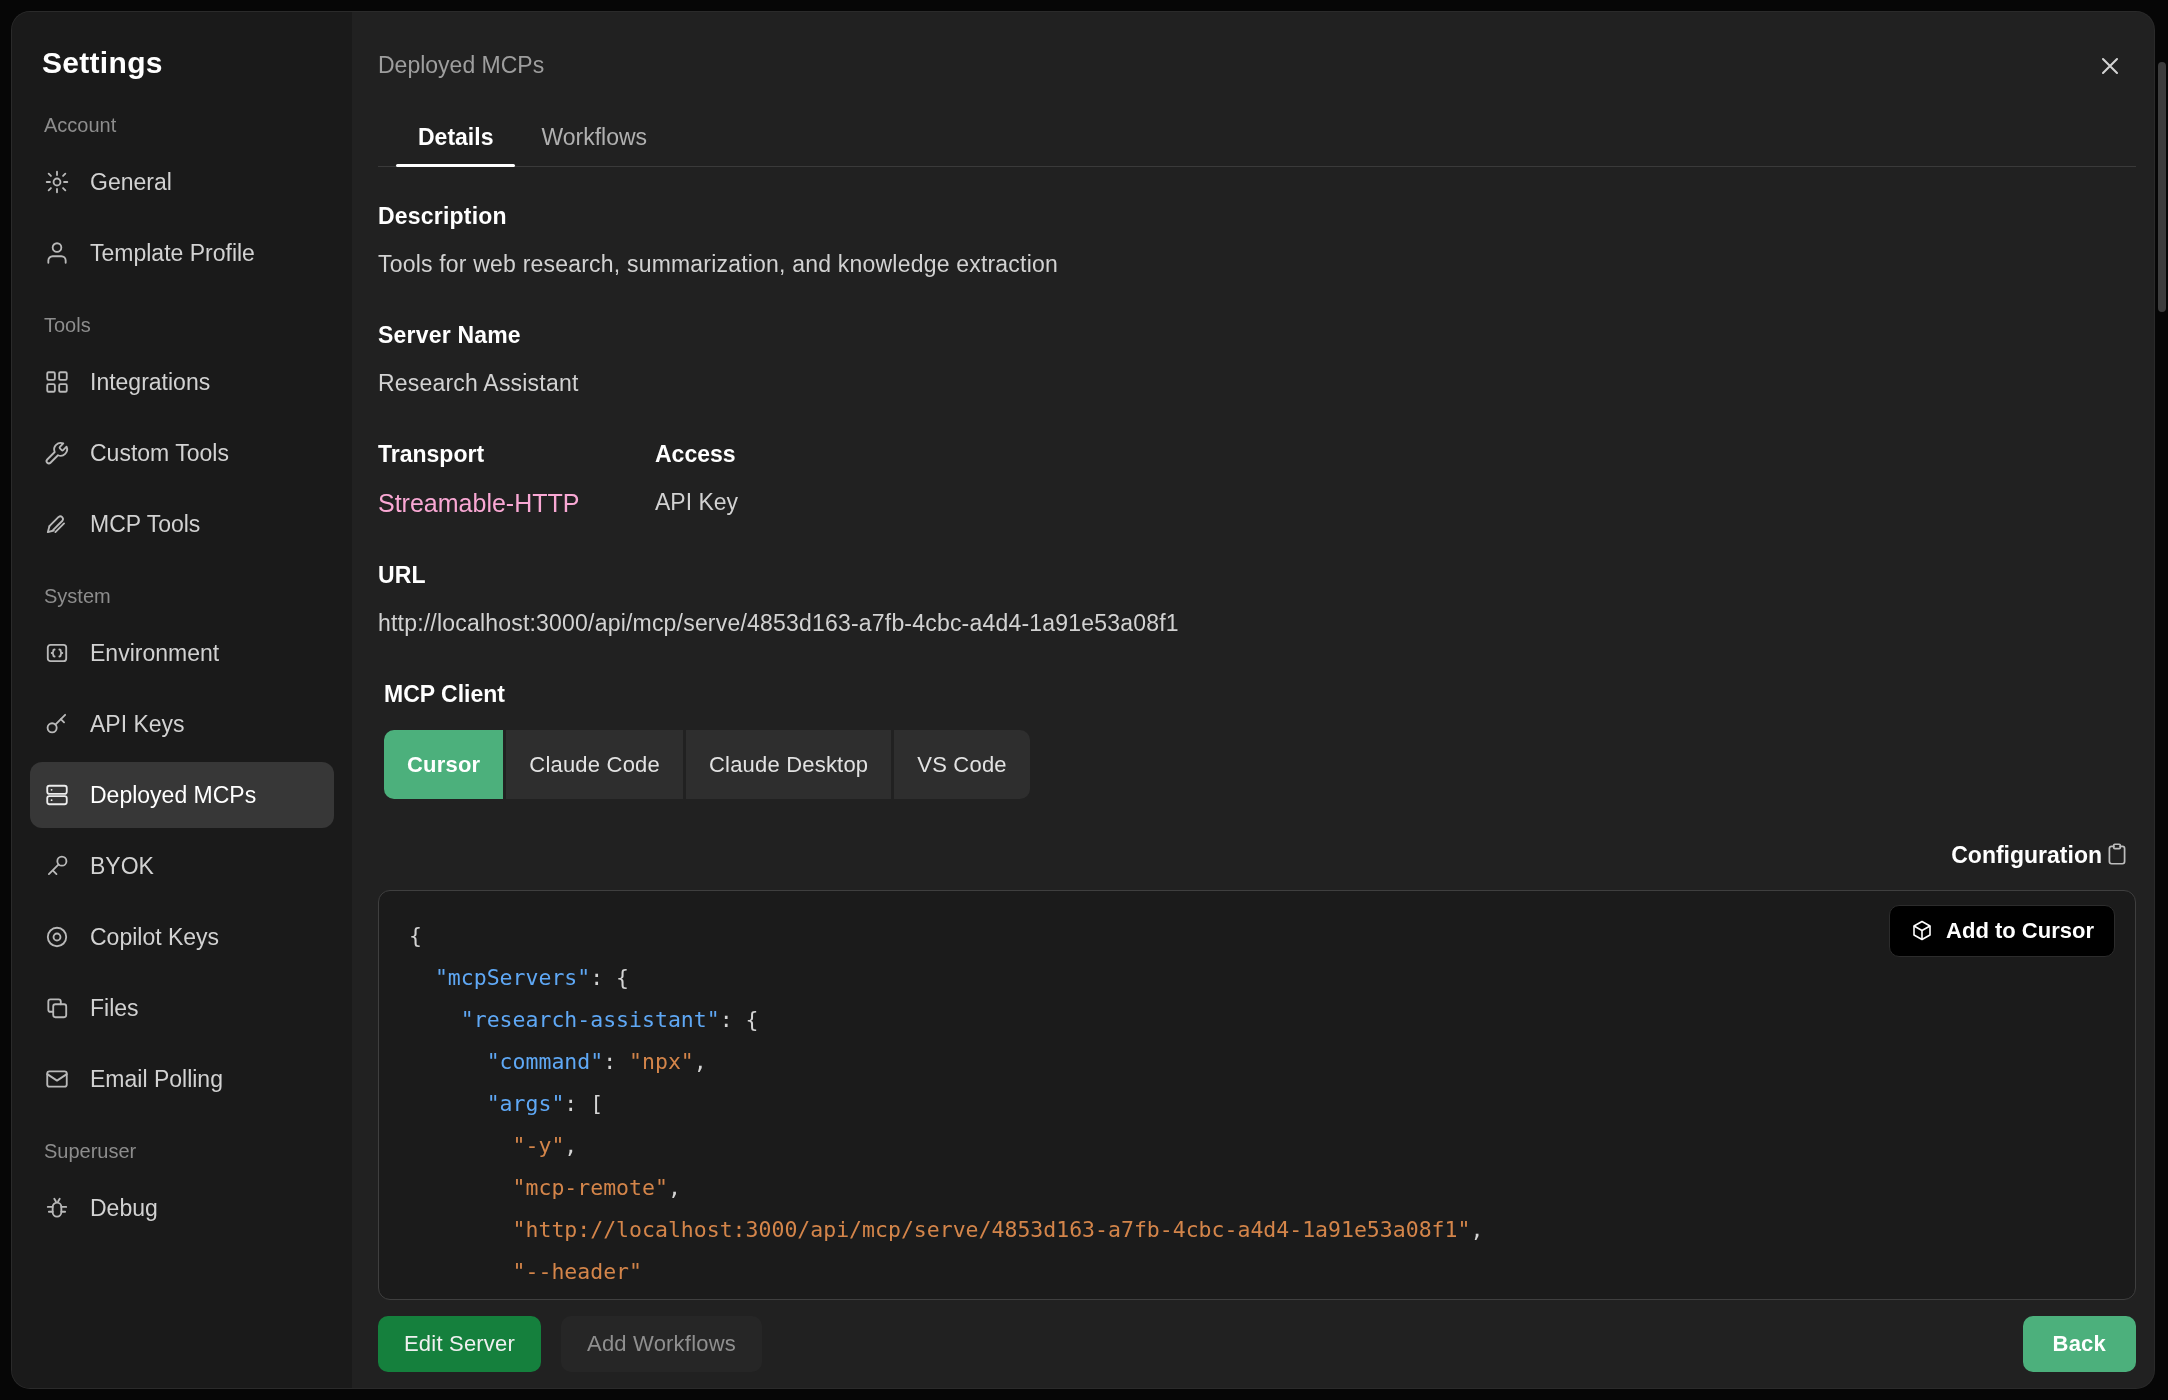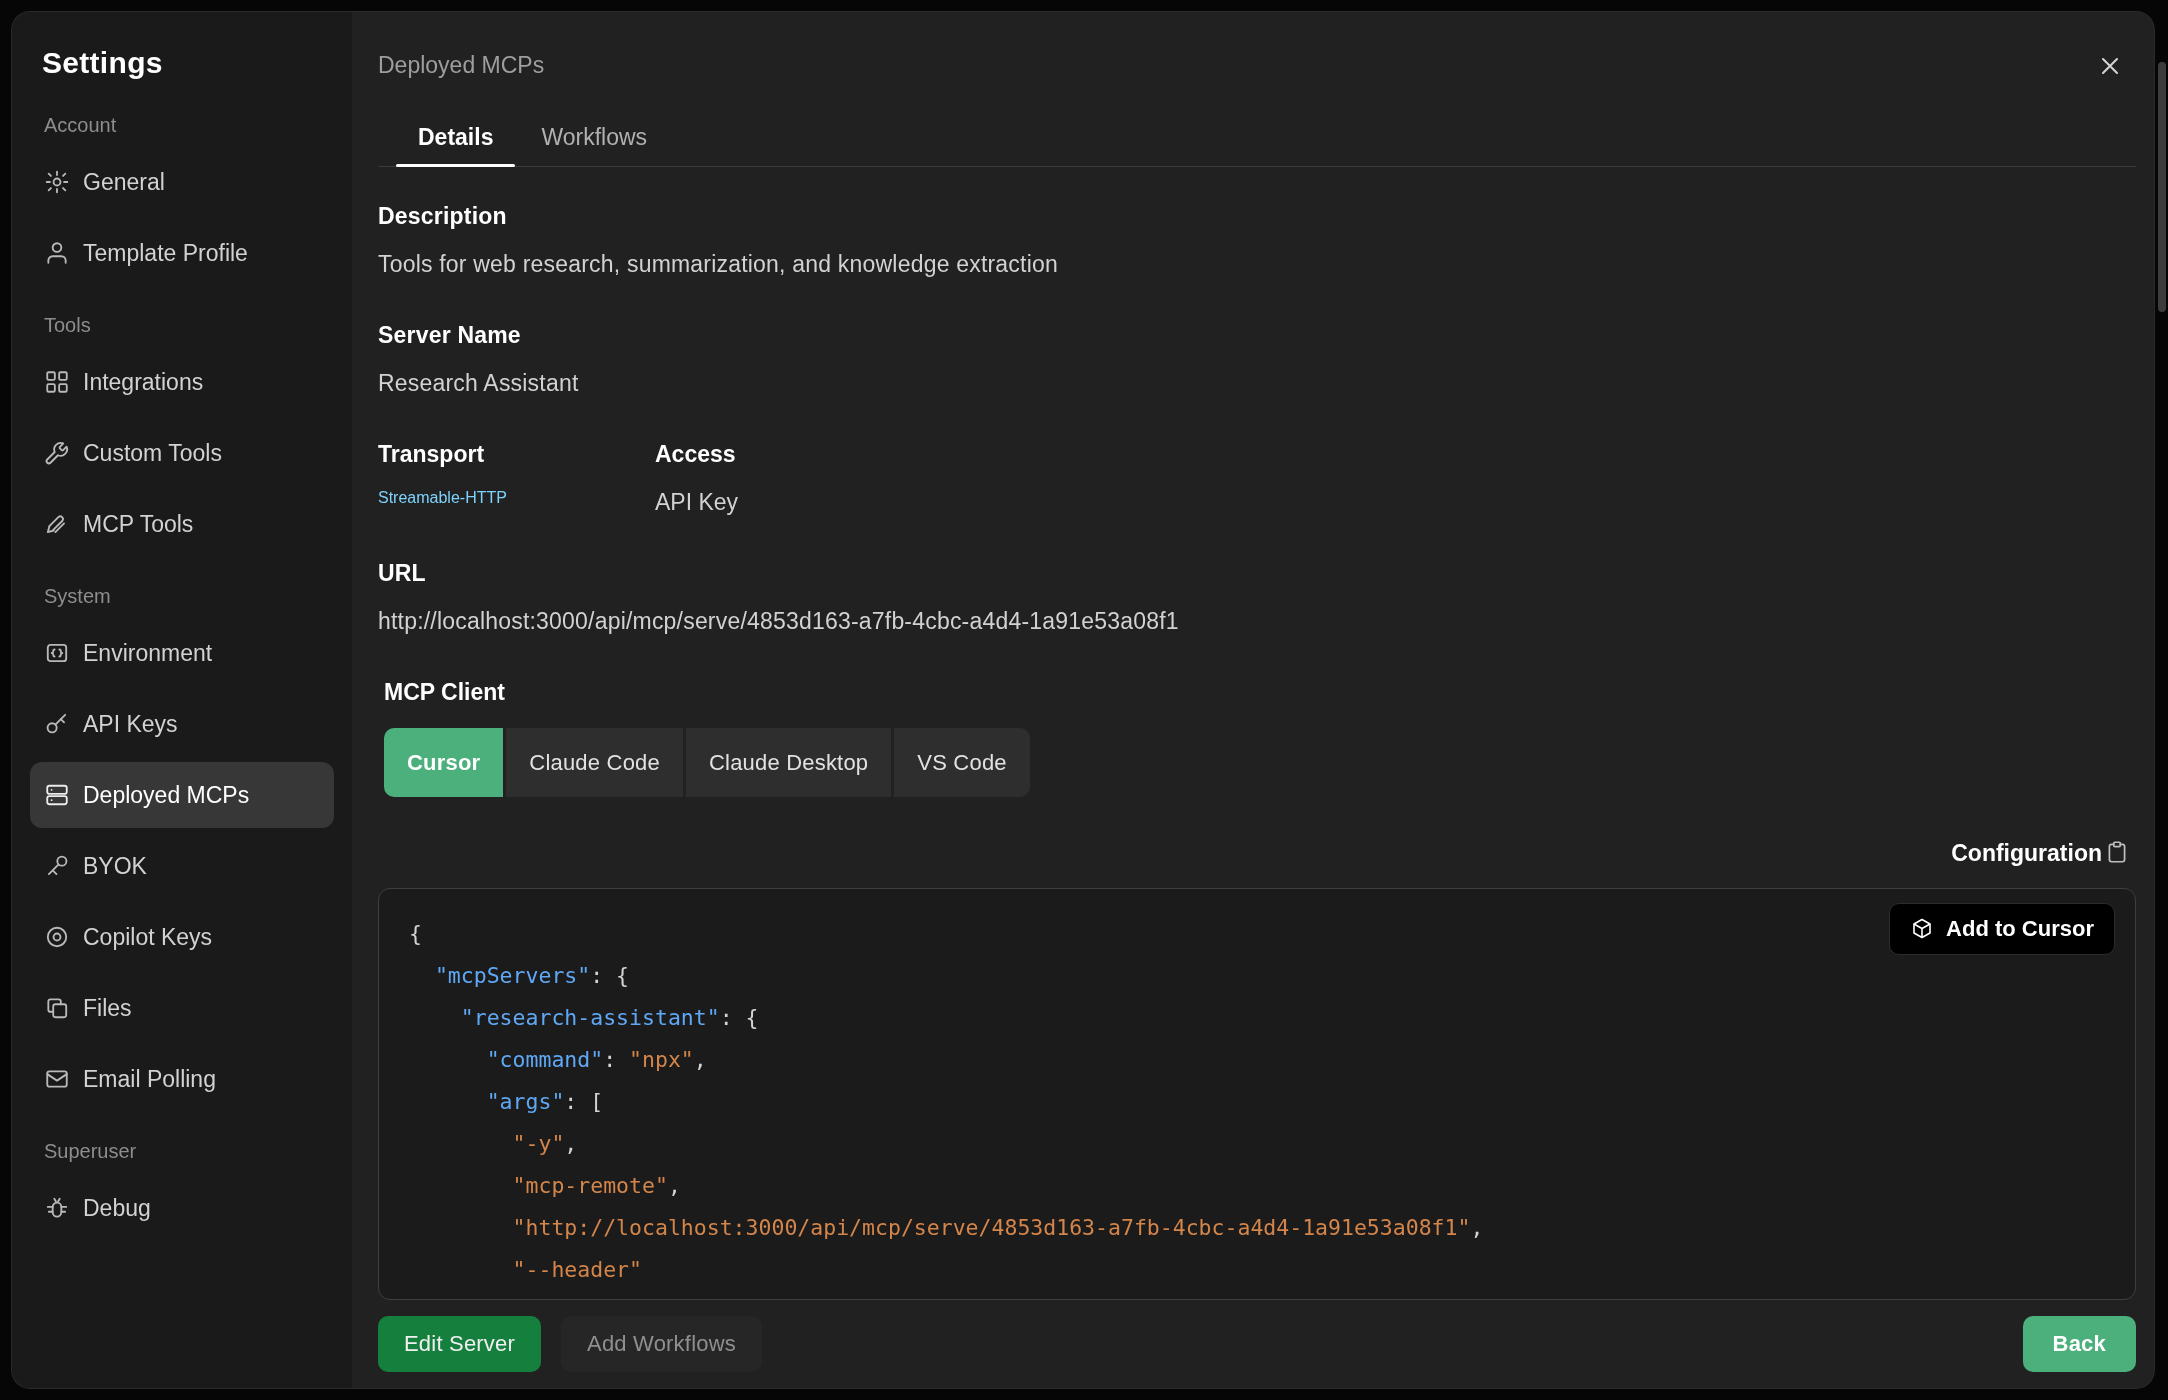--- a/index.html
+++ b/index.html
@@ -8,21 +8,21 @@
 
   .modal { position:absolute; top:12px; left:12px; width:2142px; height:1376px;
            border-radius:18px; overflow:hidden; display:flex; background:#212121;
            box-shadow:0 0 0 1px #2a2a2a; }
 
   
   .sidebar { width:340px; flex:none; background:#1a1a1a; padding:30px 18px; overflow:hidden; }
   .sb-title { font-size:30px; font-weight:700; color:#fff; margin:4px 0 34px 12px; letter-spacing:.3px; }
   .sb-heading { font-size:20px; color:#8d8d8d; margin:28px 0 12px 14px; }
   .sb-section:first-child .sb-heading { margin-top:0; }
-  .sb-item { display:flex; align-items:center; gap:13px; height:66px; padding:0 14px;
+  .sb-item { display:flex; align-items:center; gap:20px; height:66px; padding:0 14px;
              border-radius:12px; color:#d2d2d2; font-size:23px; cursor:pointer; margin-bottom:5px; }
   .sb-item.active { background:#373737; color:#fff; }
   .sb-icon { display:flex; color:#b9b9b9; flex:none; }
   .sb-item.active .sb-icon { color:#ececec; }
 
   
   .main { flex:1; min-width:0; display:flex; flex-direction:column; padding:36px 18px 14px 26px; }
   .panel-header { display:flex; align-items:flex-start; justify-content:space-between; }
   .panel-title { font-size:23px; color:#9e9e9e; padding-top:4px; }
   .close-btn { background:none; border:none; color:#d2d2d2; cursor:pointer; padding:4px; margin-right:8px; display:flex; }
@@ -243,21 +243,21 @@
       </div>
 
       <div class="fg">
         <div class="label">Server Name</div>
         <div class="value">Research Assistant</div>
       </div>
 
       <div class="fg-row">
         <div class="fg-col1">
           <div class="label" style="font-weight:600;font-size:23px;color:#fff;margin-bottom:21px;">Transport</div>
-          <div class="value" style="font-size:16px;color:#7dd3fc;">Streamable-HTTP</div>
+          <div class="value" style="font-size:25px;color:#f9a8d4;">Streamable-HTTP</div>
         </div>
         <div>
           <div class="label" style="font-weight:600;font-size:23px;color:#fff;margin-bottom:21px;">Access</div>
           <div class="value" style="font-size:23px;color:#d2d2d2;">API Key</div>
         </div>
       </div>
 
       <div class="fg">
         <div class="label">URL</div>
         <div class="value">http://localhost:3000/api/mcp/serve/4853d163-a7fb-4cbc-a4d4-1a91e53a08f1</div>

